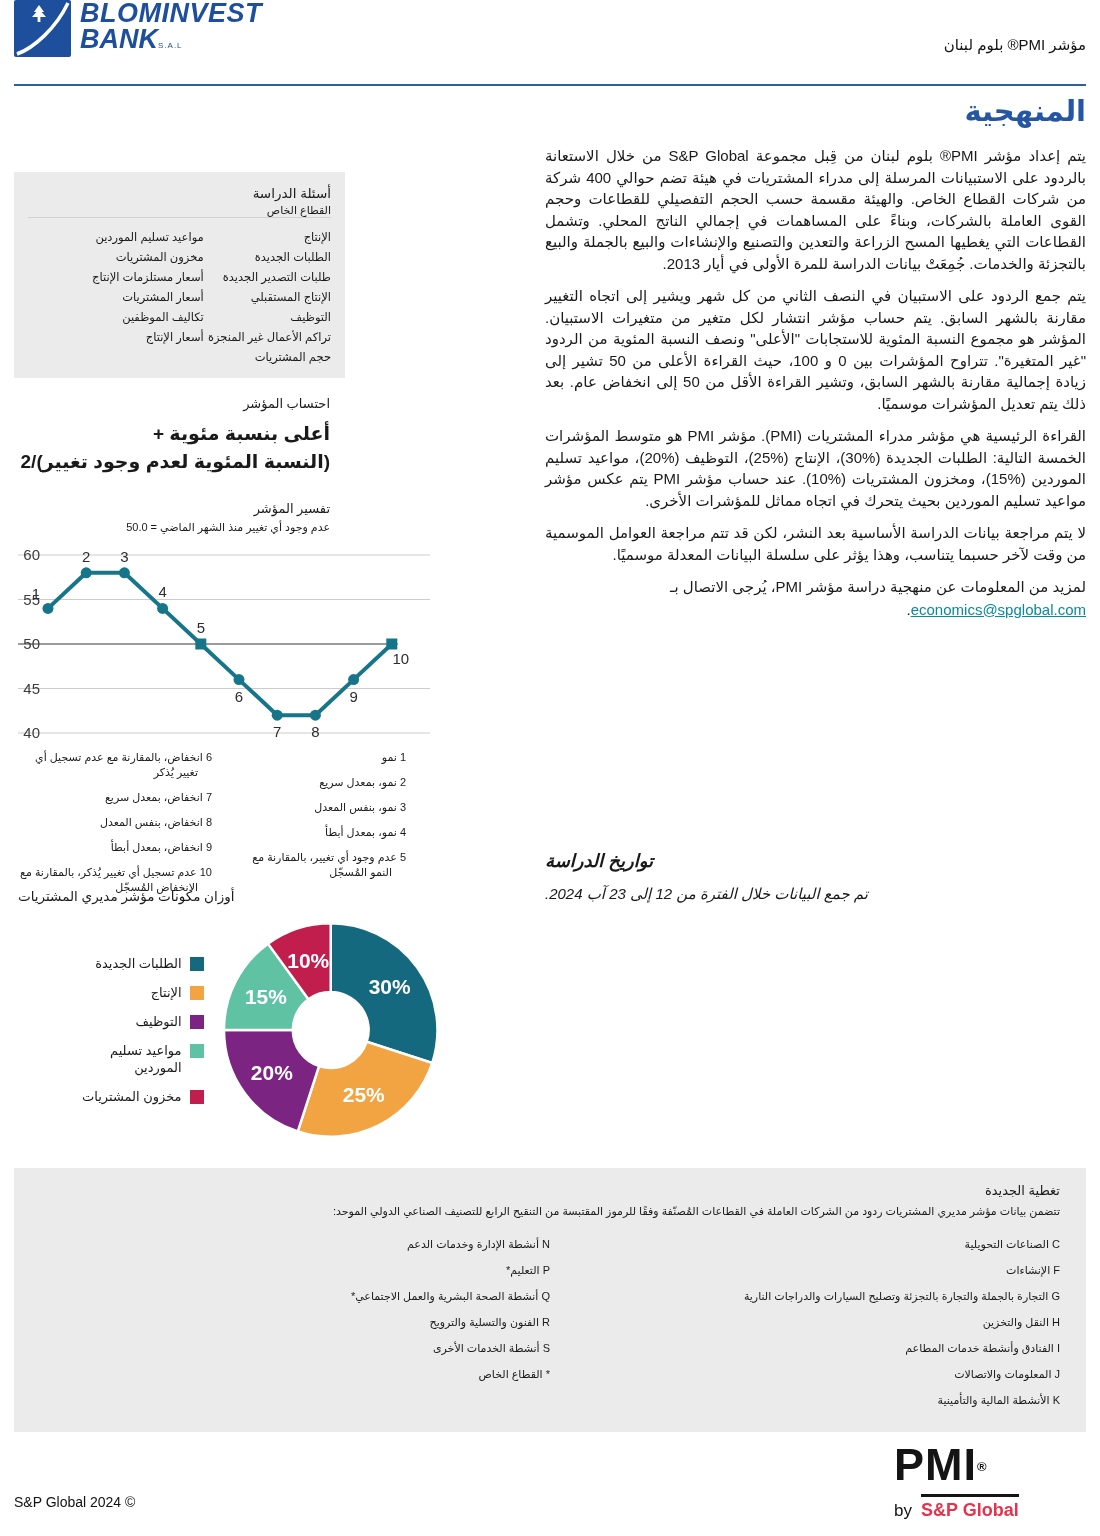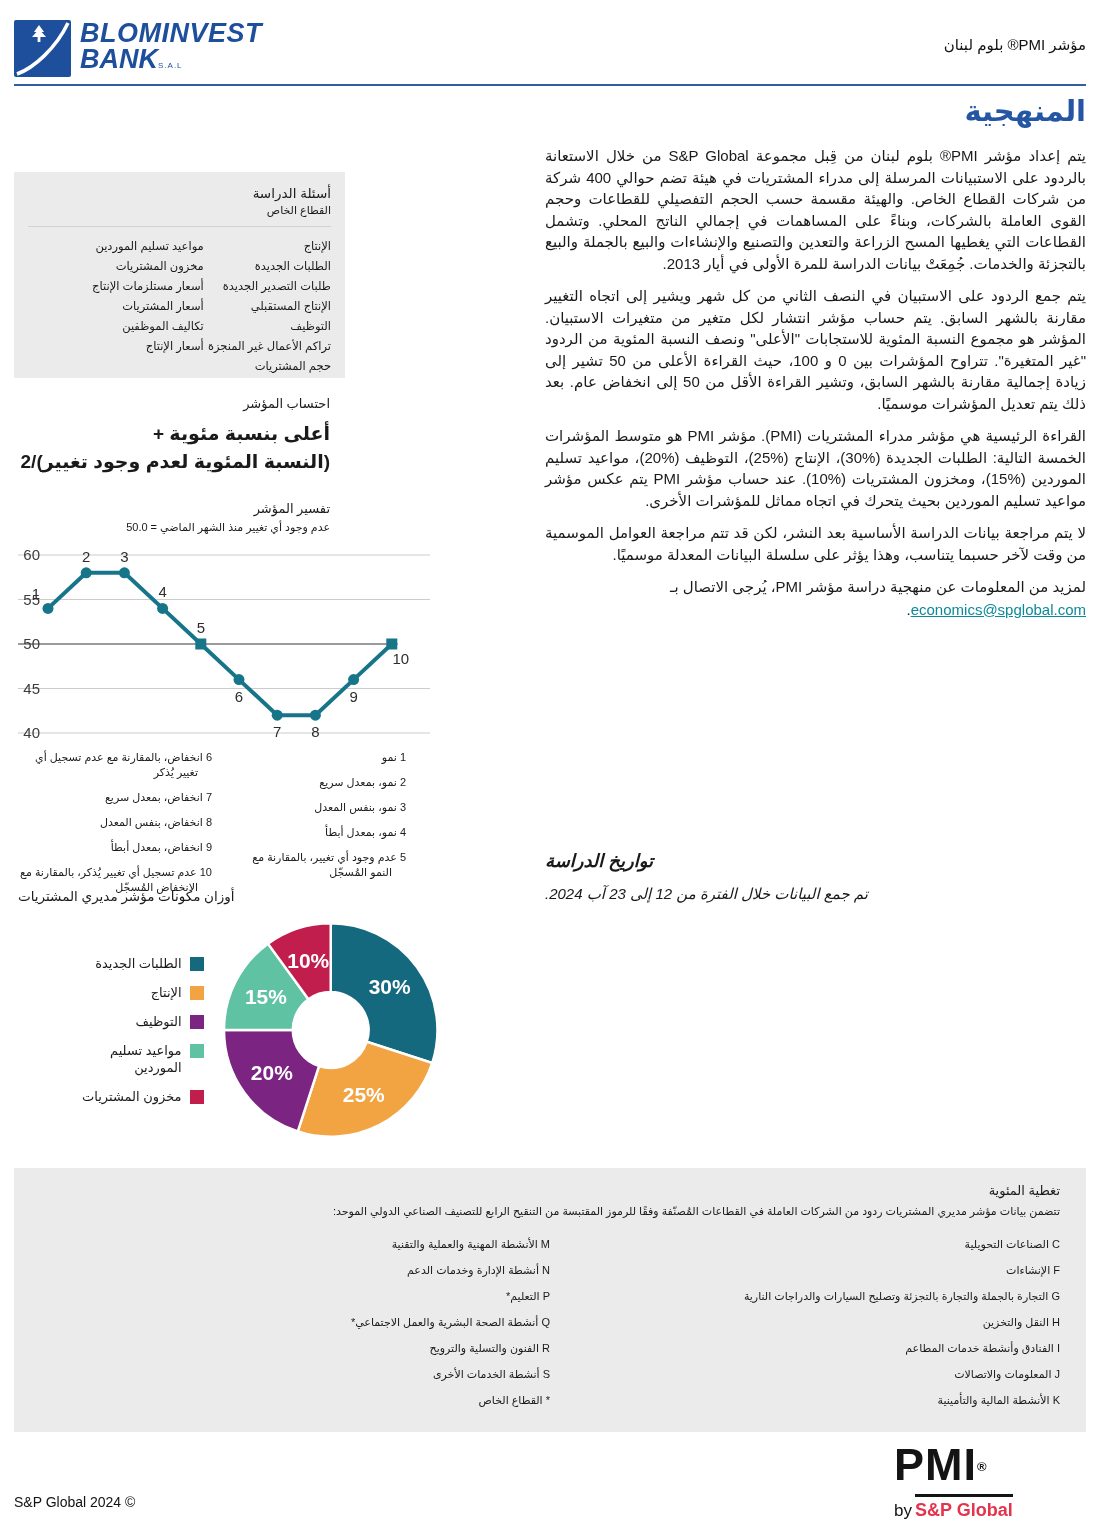--- a/index.html
+++ b/index.html
@@ -5,21 +5,21 @@
   :root{
     --brand-blue:#1e4f9c; --heading-blue:#2456a4; --link-teal:#0a8a99;
     --line-teal:#17758a; --pmi-red:#e5334d; --box-gray:#ebebeb;
   }
   *{box-sizing:border-box;}
   html,body{margin:0;padding:0;background:#fff;}
   .page{position:relative;width:1100px;height:1536px;background:#fff;overflow:hidden;
         font-family:"Liberation Sans","DejaVu Sans",sans-serif;color:#1a1a1a;}
 
   
-  .logo{position:absolute;left:14px;top:20px;display:flex;gap:9px;align-items:flex-start;}
+  .logo{position:absolute;left:14px;top:0;display:flex;gap:9px;align-items:flex-start;}
   .logo-mark{width:57px;height:57px;background:var(--brand-blue);border-radius:2px;}
   .logo-text{color:var(--brand-blue);font-weight:bold;font-style:italic;line-height:26px;}
   .logo-line1{font-size:27px;letter-spacing:.5px;}
   .logo-line2{font-size:27px;}
   .logo-suffix{font-size:8px;font-style:normal;font-weight:normal;margin-right:2px;letter-spacing:1px;}
   .doc-title{position:absolute;right:14px;top:36px;direction:rtl;font-size:15px;color:#111;}
   .header-rule{position:absolute;left:14px;right:14px;top:84px;border-top:2px solid #2e5fa3;}
 
   
   .main-col{position:absolute;right:14px;top:94px;width:541px;direction:rtl;}
@@ -31,21 +31,21 @@
   .email{color:var(--link-teal);text-decoration:underline;cursor:pointer;}
   .survey-dates{position:absolute;right:14px;top:850px;width:541px;direction:rtl;text-align:left;font-style:italic;}
   .survey-dates h2{font-size:18px;font-weight:bold;margin:0 0 13px;}
   .survey-dates .sd-text{font-size:15px;}
 
   
   .survey-box{position:absolute;left:14px;top:172px;width:331px;height:206px;background:var(--box-gray);
               direction:rtl;padding:13px 14px;}
   .sq-title{font-size:13.5px;}
   .sq-sub{font-size:11px;margin-top:3px;}
-  .sq-head{border-bottom:1px solid #d2d2d2;padding-bottom:9px;margin-bottom:9px;}
+  .sq-head{border-bottom:1px solid #d2d2d2;margin-bottom:9px;}
   .sq-row{display:flex;}
   .sq-cell{font-size:11.5px;line-height:20px;text-align:right;}
   .sq-cell.r{flex:0 0 42%;}
   .sq-cell.l{flex:1;}
 
   
   .calc-block{position:absolute;left:14px;top:396px;width:316px;direction:rtl;text-align:right;}
   .calc-label{font-size:13px;}
   .calc-formula{font-size:19px;font-weight:bold;line-height:28px;margin-top:9px;}
   .interp-label{font-size:13px;margin-top:25px;}
@@ -79,21 +79,21 @@
   .sc-desc{font-size:11px;margin-top:7px;}
   .sc-cols{display:flex;margin-top:13px;}
   .sc-col{width:50%;display:flex;flex-direction:column;}
   .sc-item{font-size:11px;line-height:26px;text-align:right;padding-left:30px;}
 
   
   .footer-copy{position:absolute;left:14px;top:1494px;font-size:14px;color:#111;}
   .pmi-logo{position:absolute;left:894px;top:1442px;width:150px;}
   .pmi-big{font-size:45px;font-weight:bold;color:#141414;letter-spacing:1px;line-height:46px;}
   .pmi-reg{font-size:13px;vertical-align:top;position:relative;top:2px;}
-  .pmi-by{display:flex;gap:3px;align-items:flex-end;margin-top:6px;}
+  .pmi-by{display:flex;gap:9px;align-items:flex-end;margin-top:6px;}
   .pmi-by .by{font-size:17px;color:#141414;}
   .pmi-brand{font-size:18px;font-weight:bold;color:var(--pmi-red);border-top:3px solid #141414;padding-top:3px;}
 </style>
 </head>
 <body>
 
 <div class="page">
 
   <div class="logo">
     <div class="logo-mark">
@@ -265,34 +265,33 @@
           </div>
           <div class="pie-legend-item">
             <span class="pl-swatch" style="background: rgb(193, 30, 78);"></span>
             <span class="pl-label">مخزون المشتريات</span>
           </div>
         </div>
     </div>
   </div>
 
   <div class="sector-box">
-    <div class="sc-title">تغطية المئوية</div>
+    <div class="sc-title">تغطية الجديدة</div>
     <div class="sc-desc">تتضمن بيانات مؤشر مديري المشتريات ردود من الشركات العاملة في القطاعات المُصنّفة وفقًا للرموز المقتبسة من التنقيح الرابع للتصنيف الصناعي الدولي الموحد:</div>
     <div class="sc-cols">
       <div class="sc-col" id="sc-right">
           <div class="sc-item">C الصناعات التحويلية</div>
           <div class="sc-item">F الإنشاءات</div>
           <div class="sc-item">G التجارة بالجملة والتجارة بالتجزئة وتصليح السيارات والدراجات النارية</div>
           <div class="sc-item">H النقل والتخزين</div>
           <div class="sc-item">I الفنادق وأنشطة خدمات المطاعم</div>
           <div class="sc-item">J المعلومات والاتصالات</div>
           <div class="sc-item">K الأنشطة المالية والتأمينية</div>
         </div>
       <div class="sc-col" id="sc-left">
-          <div class="sc-item">M الأنشطة المهنية والعملية والتقنية</div>
           <div class="sc-item">N أنشطة الإدارة وخدمات الدعم</div>
           <div class="sc-item">P التعليم*</div>
           <div class="sc-item">Q أنشطة الصحة البشرية والعمل الاجتماعي*</div>
           <div class="sc-item">R الفنون والتسلية والترويح</div>
           <div class="sc-item">S أنشطة الخدمات الأخرى</div>
           <div class="sc-item">* القطاع الخاص</div>
         </div>
     </div>
   </div>
 

